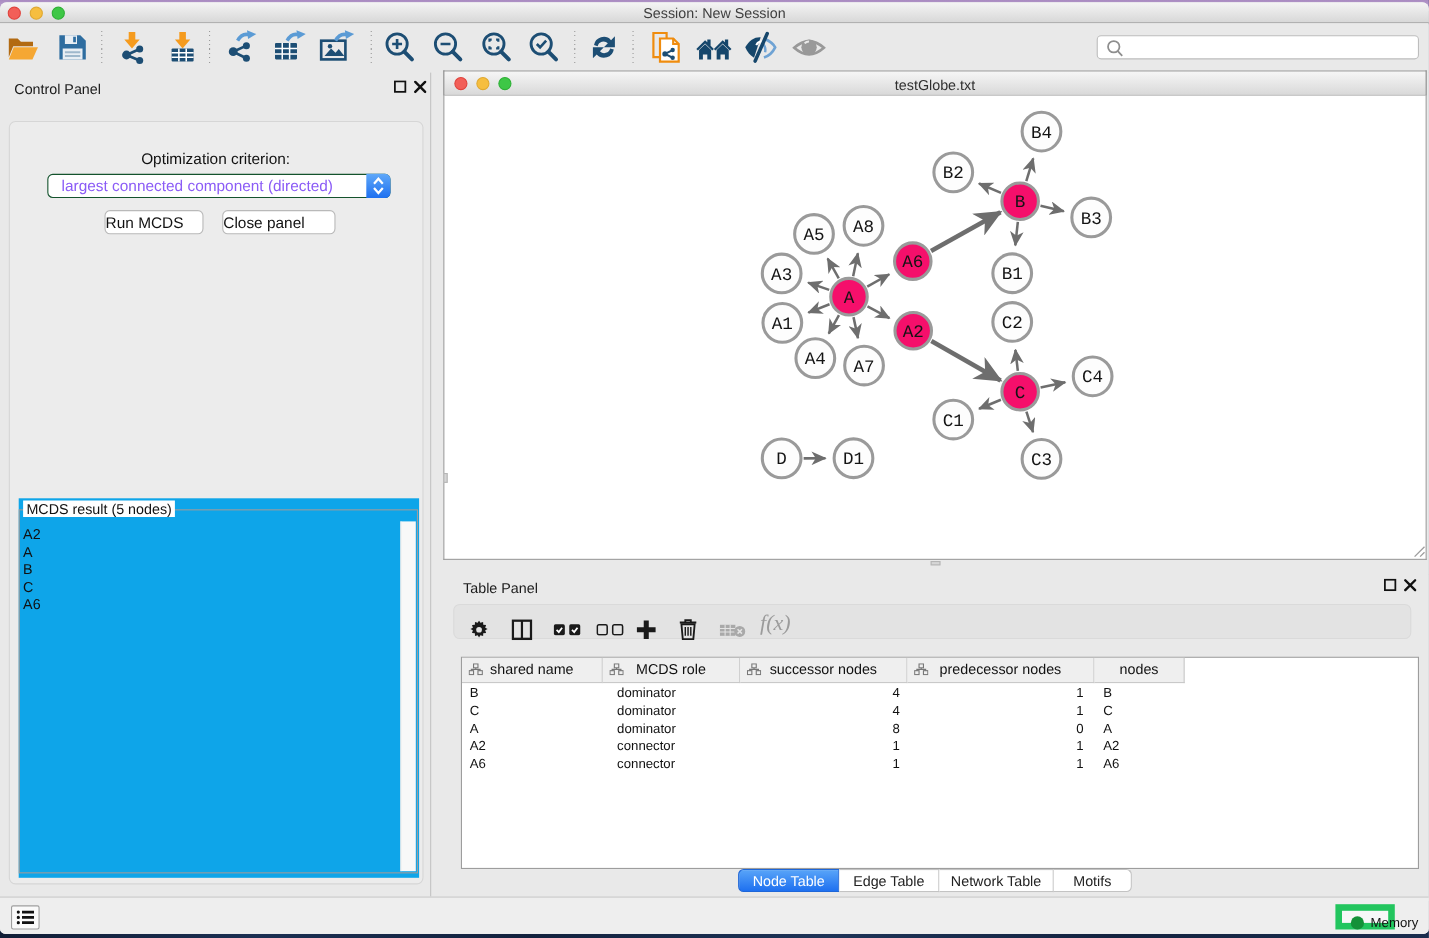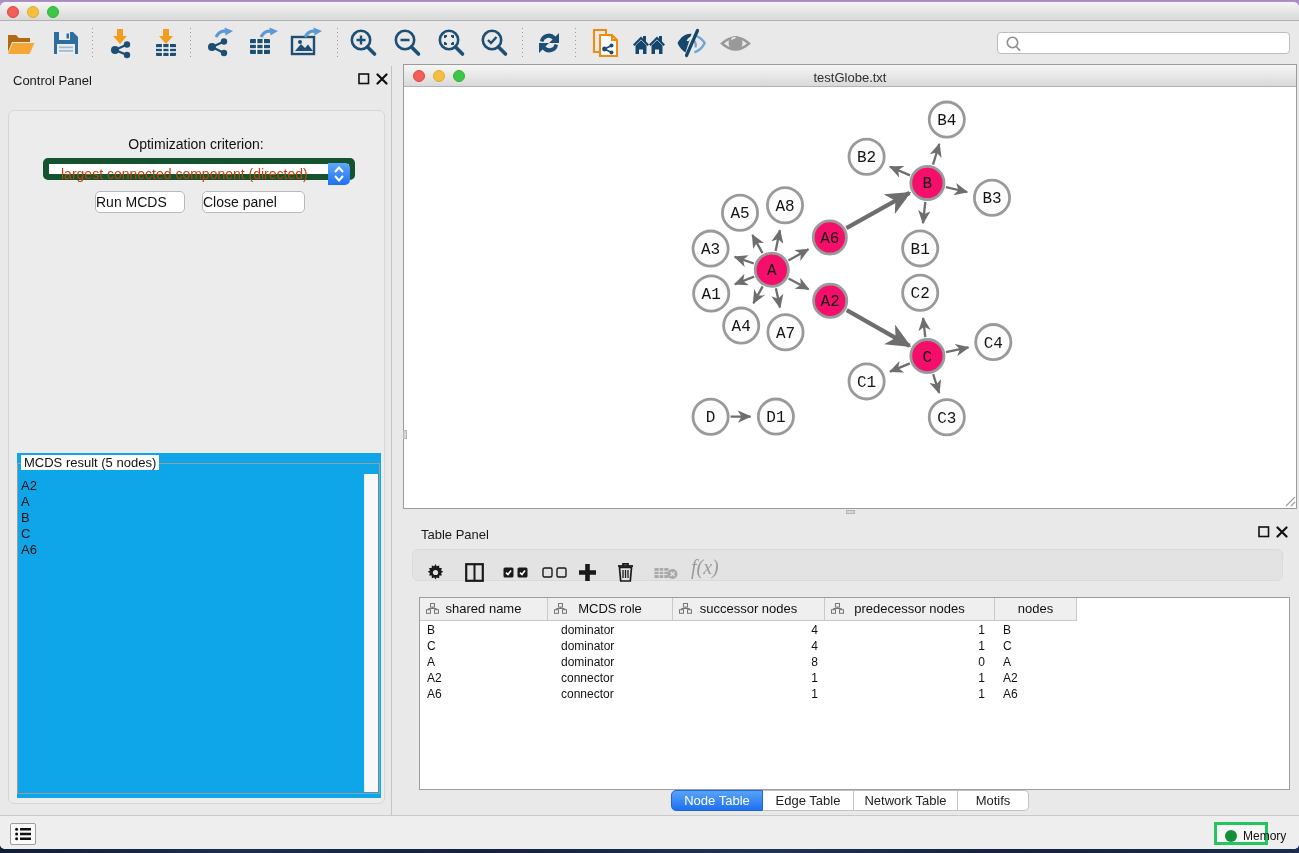--- a/index.html
+++ b/index.html
@@ -20,21 +20,21 @@
 #cp { position:absolute; left:0; top:64px; width:392px; height:753px; background:#e9e9e9; border-right:1px solid #c4c4c4; }
 #cp-title { position:absolute; left:13px; top:71px; font-size:13px; color:#1a1a1a; }
 #cp-inner { position:absolute; left:8px; top:108px; width:377px; height:694px; background:#ececec; border:1px solid #d6d6d6; border-radius:6px; }
 .tabbar { position:absolute; display:flex; }
 .tab { height:21px; line-height:20px; font-size:13px; color:#222; background:#fff; border:1px solid #c3c3c3; border-left:none; padding:0; text-align:center; }
 .tab.first { border-left:1px solid #c3c3c3; border-radius:5px 0 0 5px; }
 .tab.last { border-radius:0 5px 5px 0; }
 .tab.sel { background:linear-gradient(#58a4f8,#1e70f0); color:#fff; border-color:#1e66d8; }
 #cp-tabs { left:78px; top:94px; }
 #opt-label { position:absolute; left:0; top:134px; width:392px; text-align:center; font-size:14px; color:#111; }
-#dropdown { position:absolute; left:43px; top:156px; width:312px; height:22px; background:#fff; border:6px solid #14532d; border-radius:5px; font-size:14px; color:#c2410c; }
+#dropdown { position:absolute; left:43px; top:156px; width:312px; height:22px; background:#fff; border:1px solid #14532d; border-radius:5px; font-size:14px; color:#8b5cf6; }
 #dropdown .dtext { position:absolute; left:12px; top:2px; }
 #dropdown .stepper { position:absolute; right:-1px; top:-1px; width:22px; height:22px; background:linear-gradient(#5fa8f9,#1e70f0); border-radius:0 5px 5px 0; }
 .btn { position:absolute; height:22px; background:#fff; border:1px solid #b9b9b9; border-radius:5px; font-size:14px; color:#111; text-align:left; line-height:20px; }
 
 #mcds-box { position:absolute; left:17px; top:451px; width:364px; height:345px; background:#0ea5e9; }
 #mcds-border { position:absolute; left:0px; top:10px; width:363px; height:331px; border:1px solid #9c9c9c; }
 #mcds-legend { position:absolute; left:4px; top:2px; background:#fff; padding:0 3px; font-size:13px; color:#111; }
 #mcds-list { position:absolute; left:4px; top:25px; width:345px; font-size:13px; color:#111; line-height:16px; }
 #mcds-scroll { position:absolute; right:3px; top:21px; width:14px; height:318px; background:#f8f8f8; border-left:1px solid #ececec; }
 
@@ -47,31 +47,32 @@
 #tp-title { position:absolute; left:421px; top:525px; font-size:13px; color:#1a1a1a; }
 #tp-toolbar { position:absolute; left:412px; top:547px; width:871px; height:32px; background:#e3e3e3; border:1px solid #dadada; border-radius:6px;padding-left:24px; }
 #tbl { position:absolute; left:419px; top:595px; width:871px; height:193px; background:#fff; border:1px solid #9d9d9d; }
 .th { position:absolute; top:0; height:23px; background:#efefef; border-right:1px solid #c9c9c9; border-bottom:1px solid #c9c9c9; font-size:13px; color:#111; text-align:center; line-height:22px; }
 .td { position:absolute; font-size:12px; color:#111; height:16px; line-height:16px; }
 
 #btabs { left:671px; top:788px; position:absolute; display:flex; }
 
 #statusbar { position:absolute; left:0; top:813px; width:1299px; height:34px; background:#eeeeee; border-top:1px solid #c9c9c9; }
 #listbtn { position:absolute; left:10px; top:821px; width:26px; height:22px; background:#fafafa; border:1px solid #9e9e9e; border-radius:2px; }
-#membtn { position:absolute; left:1214px; top:820px; width:54px; height:23px; background:#f7f7f7; border:3px solid #22c55e; font-size:12px; color:#111; }
+#membtn { position:absolute; left:1214px; top:820px; width:54px; height:23px; background:#f7f7f7; border:6px solid #22c55e; font-size:12px; color:#111; }
 #memdot { position:absolute; left:8px; top:5px; width:12px; height:12px; border-radius:50%; background:#149138; }
 </style>
 </head>
 <body>
 <div id="wallpaper-top"></div>
 <div id="win">
   <div id="titlebar">
     <div class="tl" style="left:7px;background:#f25f58;border:0.5px solid #e0443e;"></div>
     <div class="tl" style="left:27px;background:#f6be3f;border:0.5px solid #e0a932;"></div>
     <div class="tl" style="left:47px;background:#3ec746;border:0.5px solid #2fb137;"></div>
+    <div id="title-text">Session: New Session</div>
   </div>
   <div id="toolbar">
     <div class="tsep" style="left:92px;"></div>
     <div class="tsep" style="left:190px;"></div>
     <div class="tsep" style="left:337px;"></div>
     <div class="tsep" style="left:522px;"></div>
     <div class="tsep" style="left:575px;"></div>
 
     <svg class="ticon" style="left:6px;" width="30" height="32" viewBox="0 0 30 32">
       <path d="M2 8 h8 l3 3 h11 v4 h-18 l-4 10 z" fill="#b26a12"></path>

